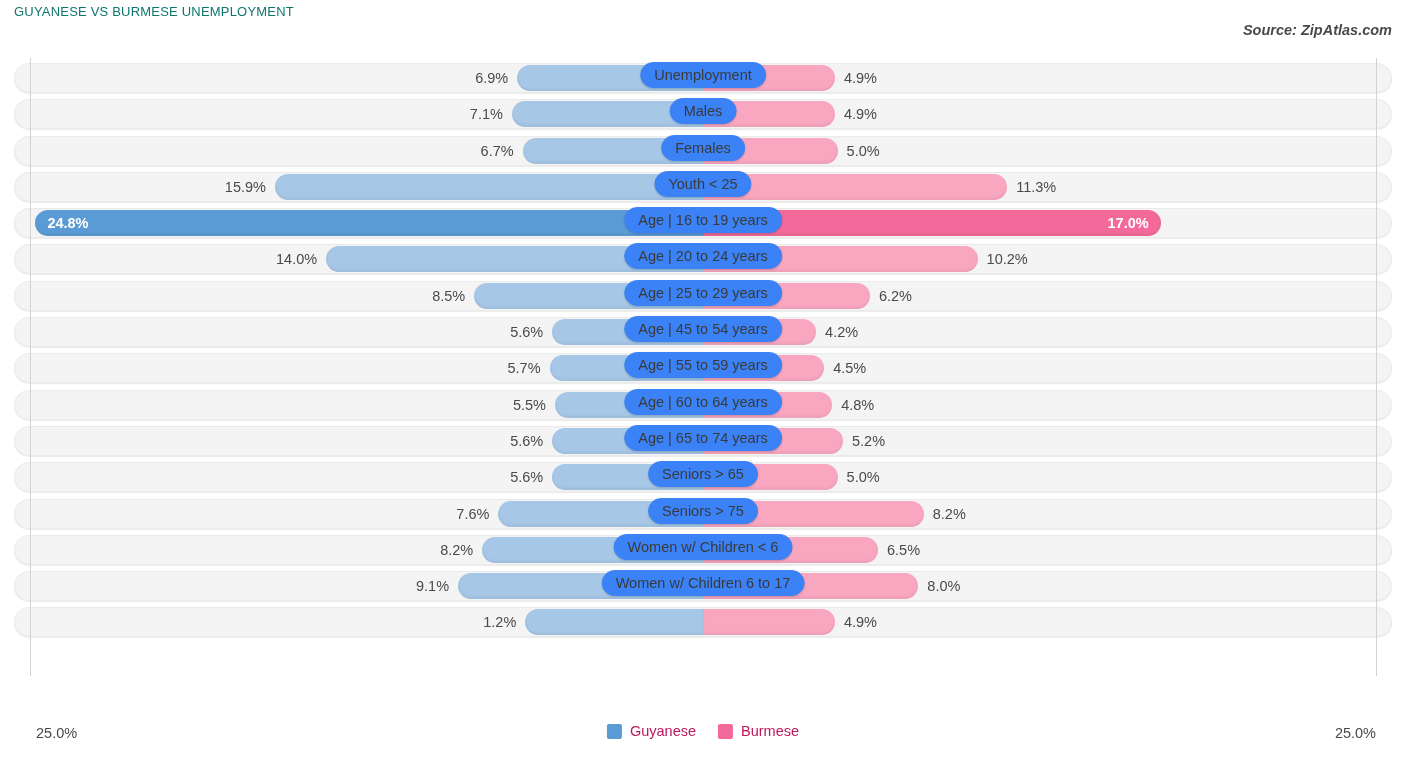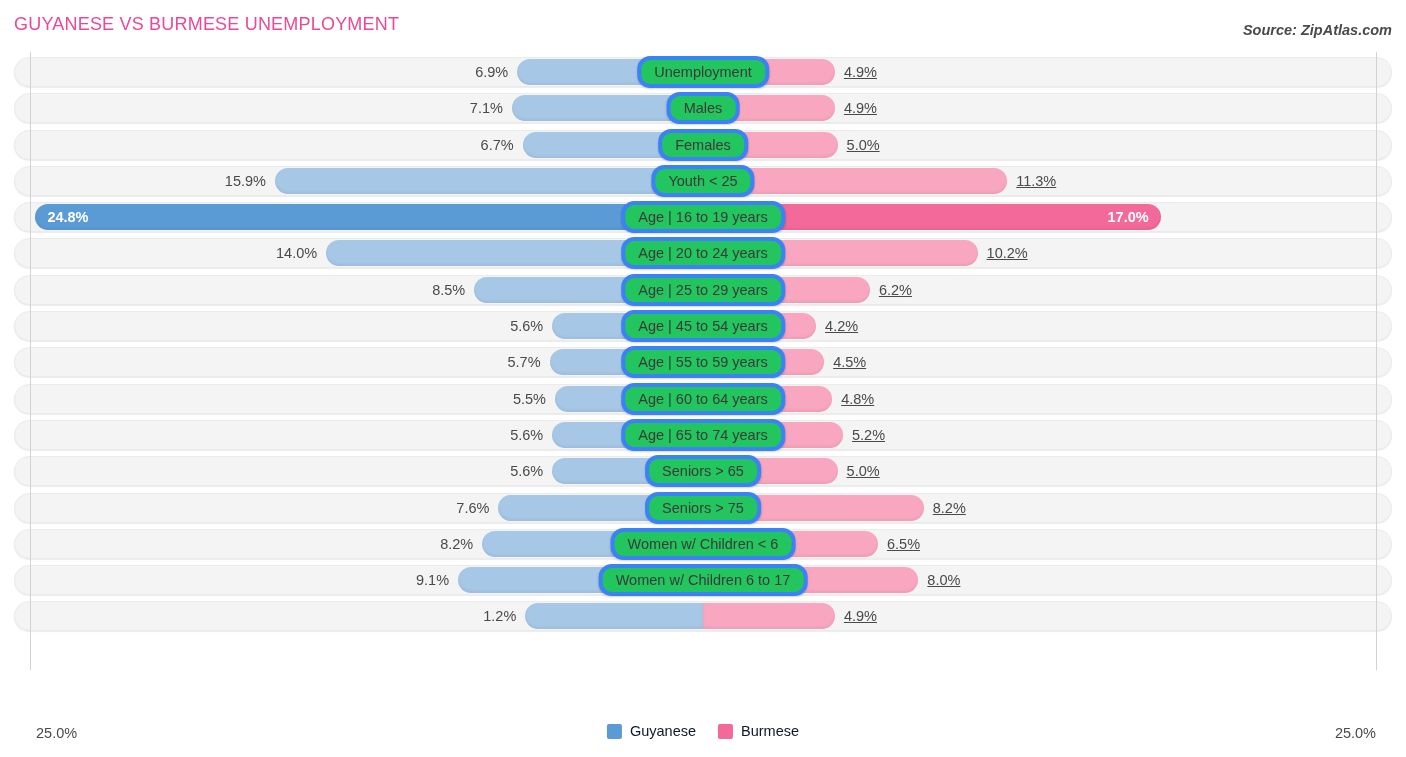--- a/index.html
+++ b/index.html
@@ -27,42 +27,42 @@
   .header {
     position: absolute;
     top: 0;
     left: 0;
     width: 1406px;
     height: 62px;
   }
   .chart-title {
     position: absolute;
     left: 14px;
-    top: 14px;
-    font-size: 18px;
+    top: 4px;
+    font-size: 13px;
     letter-spacing: 0.2px;
-    color: #ec4899;
+    color: #0f766e;
     white-space: nowrap;
   }
   .source-note {
     position: absolute;
     right: 14px;
     top: 22px;
     font-size: 14.5px;
     font-style: italic;
     font-weight: bold;
     color: #4a4a4a;
     white-space: nowrap;
   }
 
   
   .plot {
     position: absolute;
     left: 0;
-    top: 52px;
+    top: 58px;
     width: 1321px;
     height: 655px;
     padding-left: 36px;
   }
   .axis-line {
     position: absolute;
     top: 0;
     bottom: 37px;
     width: 1px;
     background: #d2d2d2;
@@ -132,37 +132,37 @@
   .value {
     position: absolute;
     top: 0;
     height: 26px;
     line-height: 26px;
     font-size: 14.5px;
     color: #4a4a4a;
     white-space: nowrap;
   }
   .value.left-outside  { text-align: right; }
-  .value.right-outside { text-align: right; text-decoration: underline; }
+  .value.right-outside { text-align: right; }
   .value.inside {
     color: #ffffff;
     font-weight: bold;
   }
 
   
   .cat-pill {
     position: absolute;
     left: 50%;
     top: 1px;
     transform: translateX(-50%);
     height: 24px;
     line-height: 24px;
     padding: 0 13px;
-    background: #22c55e;
-    border: 4px solid #3b82f6;
+    background: #3b82f6;
+    border: 1px solid #3b82f6;
     border-radius: 13px;
     font-size: 14.5px;
     color: #3a3a3a;
     white-space: nowrap;
     box-shadow: 0 1px 2px rgba(0,0,0,0.16);
     z-index: 5;
   }
 
   
   .footer {
@@ -199,21 +199,21 @@
   }
   .legend-swatch {
     width: 15px;
     height: 15px;
     border-radius: 2px;
   }
   .legend-swatch.blue { background: #5b9bd5; }
   .legend-swatch.pink { background: #f2699a; }
   .legend-text {
     font-size: 14.5px;
-    color: #0f172a;
+    color: #be185d;
   }
 </style>
 </head>
 <body>
 
 <div class="page">
 
   <div class="header">
     <div class="chart-title">GUYANESE VS BURMESE UNEMPLOYMENT</div>
     <div class="source-note">Source: ZipAtlas.com</div>

